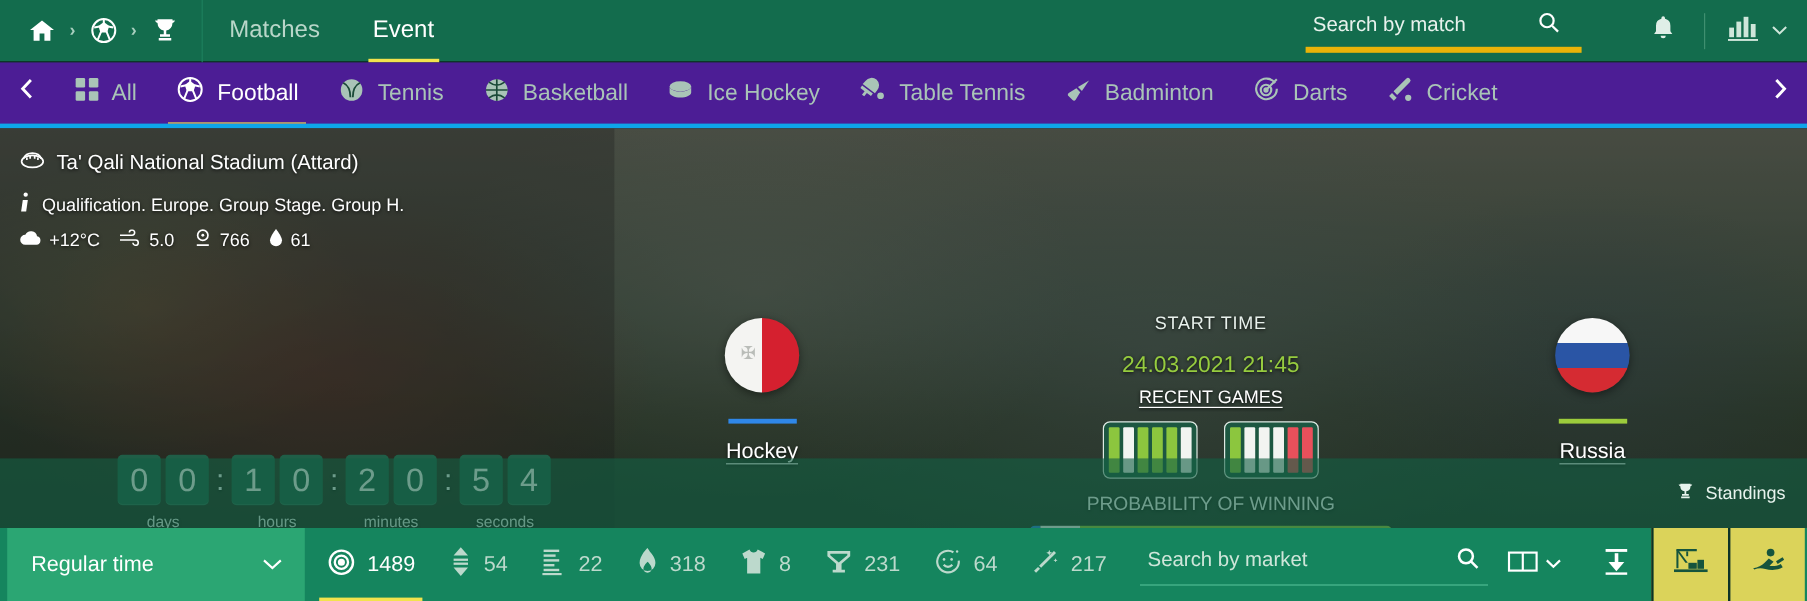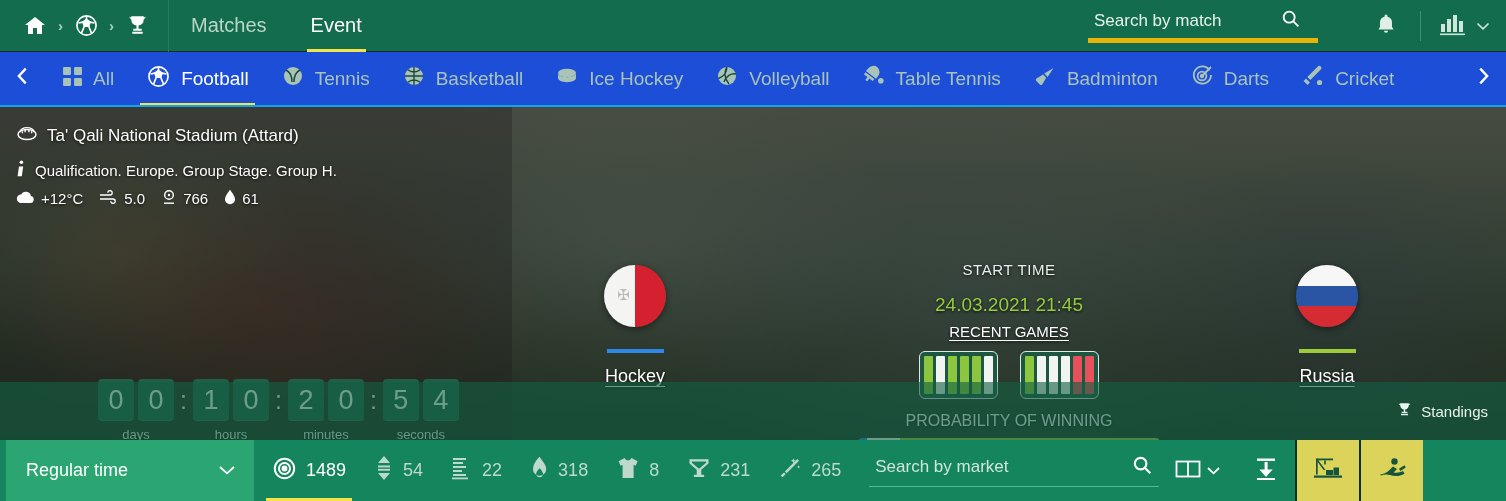--- a/index.html
+++ b/index.html
@@ -43,23 +43,23 @@
     background: transparent; border: none; outline: none; color: #eaf4ef;
     font-size: 17px; font-family: inherit; width: 176px;
   }
   .searchwrap input::placeholder { color: #e8f2ed; }
   .bell { color: #dfeee7; padding: 0 22px; display: flex; align-items: center; }
   .vsep { width: 1px; height: 30px; background: #3f8f70; }
   .statsbtn { display: flex; align-items: center; gap: 7px; padding: 0 16px 0 18px; color: #cfe6da; }
 
   
   .sportsbar {
-    height: 55px; flex: 0 0 55px; background: #1d4ed8;
+    height: 55px; flex: 0 0 55px; background: #4c1d95;
     display: flex; align-items: center; position: relative; overflow: hidden;
-    border-bottom: 2px solid #0ea5e9;
+    border-bottom: 4px solid #0ea5e9;
   }
   .arrow {
     width: 46px; height: 55px; display: flex; align-items: center; justify-content: center;
     color: #ffffff; font-size: 24px; flex: 0 0 46px;
   }
   .sports { display: flex; align-items: center; height: 55px; flex: 1; overflow: hidden; }
   .sport {
     display: flex; align-items: center; gap: 10px; padding: 0 16px;
     height: 55px; color: #a9c4b7; font-size: 19px; position: relative; white-space: nowrap;
   }
@@ -321,29 +321,20 @@
       <div class="sport">
         <span class="gico">
           <svg width="24" height="20" viewBox="0 0 24 20" fill="currentColor">
               <ellipse cx="12" cy="7" rx="9" ry="4.2"></ellipse>
               <path d="M3 7v5c0 2.3 4 4.2 9 4.2s9-1.9 9-4.2V7c0 2.3-4 4.2-9 4.2S3 9.3 3 7z"></path>
             </svg>
         </span>
         <span>Ice Hockey</span>
       </div>
 
-      <div class="sport">
-        <span class="gico">
-          <svg width="24" height="24" viewBox="0 0 24 24">
-              <circle cx="12" cy="12" r="9" fill="currentColor"></circle>
-              <path d="M12 3c-3 4-3 11 2 17M21 10c-5-1-10 2-12 8M3.4 14.5c4.5-1.5 8-5.5 8.6-11" fill="none" stroke="#1b4a38" stroke-width="1.4"></path>
-            </svg>
-        </span>
-        <span>Volleyball</span>
-      </div>
 
       <div class="sport">
         <span class="gico">
           <svg width="24" height="24" viewBox="0 0 24 24" fill="currentColor">
               <path d="M15.4 3.2a6.6 6.6 0 0 0-9.2 1.2L3.9 7.1l10.2 7.7 1.9-2.5a6.6 6.6 0 0 0-.6-9.1z"></path>
               <path d="M3.4 8.3 2 10.4l3.5 2.6-2.2 2.9 1.9 1.4 2.2-2.9 3.4 2.6 1.6-2z"></path>
               <circle cx="18.8" cy="16.8" r="2.8"></circle>
             </svg>
         </span>
         <span>Table Tennis</span>
@@ -616,31 +607,43 @@
 
     <div class="metric">
       <span>
         <svg width="24" height="24" viewBox="0 0 24 24" fill="currentColor">
             <path d="M2.5 3.2h19v4.4l-7.2 6.1v5.1h2.8v2.2H6.9v-2.2h2.8v-5.1L2.5 7.6V3.2zm2.4 2.2v1.3l7.1 6 7.1-6V5.4H4.9z"></path>
           </svg>
       </span>
       <span>231</span>
     </div>
 
+    <div class="metric">
+      <span>
+        <svg width="24" height="24" viewBox="0 0 24 24" fill="none" stroke="currentColor" stroke-width="1.8">
+            <path d="M21 11.2a9 9 0 1 1-4.5-7"></path>
+            <circle cx="8.7" cy="10.2" r="1.1" fill="currentColor" stroke="none"></circle>
+            <circle cx="15" cy="10.2" r="1.1" fill="currentColor" stroke="none"></circle>
+            <path d="M8.4 14.6a4.6 4.6 0 0 0 7.2 0"></path>
+            <circle cx="19.6" cy="3.6" r="1" fill="currentColor" stroke="none"></circle>
+          </svg>
+      </span>
+      <span>64</span>
+    </div>
 
     <div class="metric">
       <span>
         <svg width="24" height="24" viewBox="0 0 24 24" fill="currentColor">
             <path d="M19.3 3.1 21 4.8 8.6 17.2 6.9 15.5z"></path>
             <path d="M6 16.4 7.7 18 4.4 21.3 2.7 19.6z"></path>
             <path d="M15.4 2.2l.7 1.8 1.8.7-1.8.7-.7 1.8-.7-1.8-1.8-.7 1.8-.7z"></path>
             <path d="M20.6 9.2l.5 1.2 1.2.5-1.2.5-.5 1.2-.5-1.2-1.2-.5 1.2-.5z"></path>
           </svg>
       </span>
-      <span>265</span>
+      <span>217</span>
     </div>
 
     <div class="mkt-search">
       <input type="text" placeholder="Search by market" style="">
       <span>
         <svg width="22" height="22" viewBox="0 0 24 24" fill="none" stroke="#fff" stroke-width="2.3">
             <circle cx="10.5" cy="10.5" r="6.3"></circle>
             <path d="M15.3 15.3 21 21"></path>
           </svg>
       </span>

